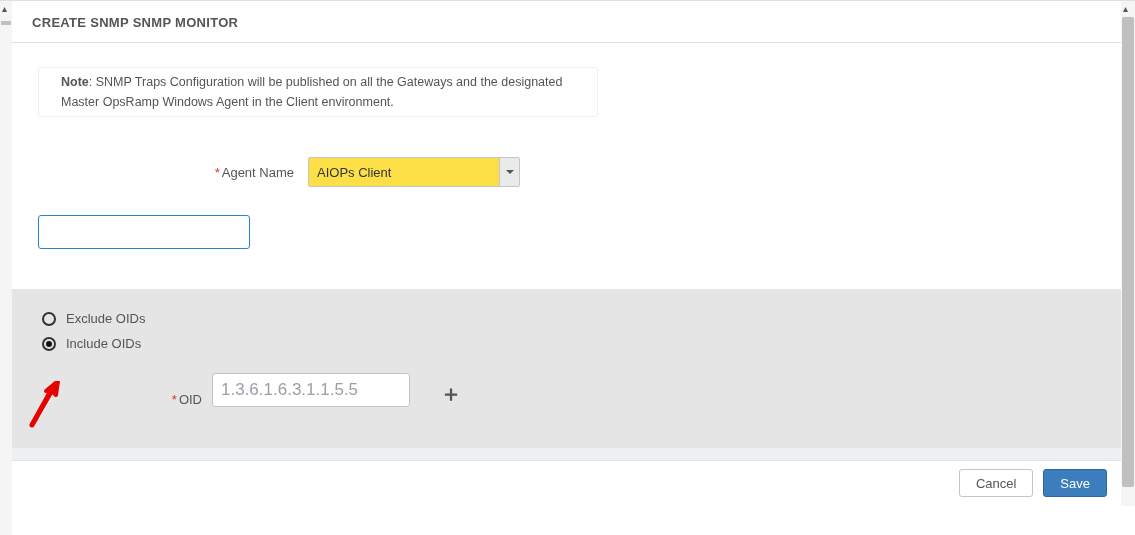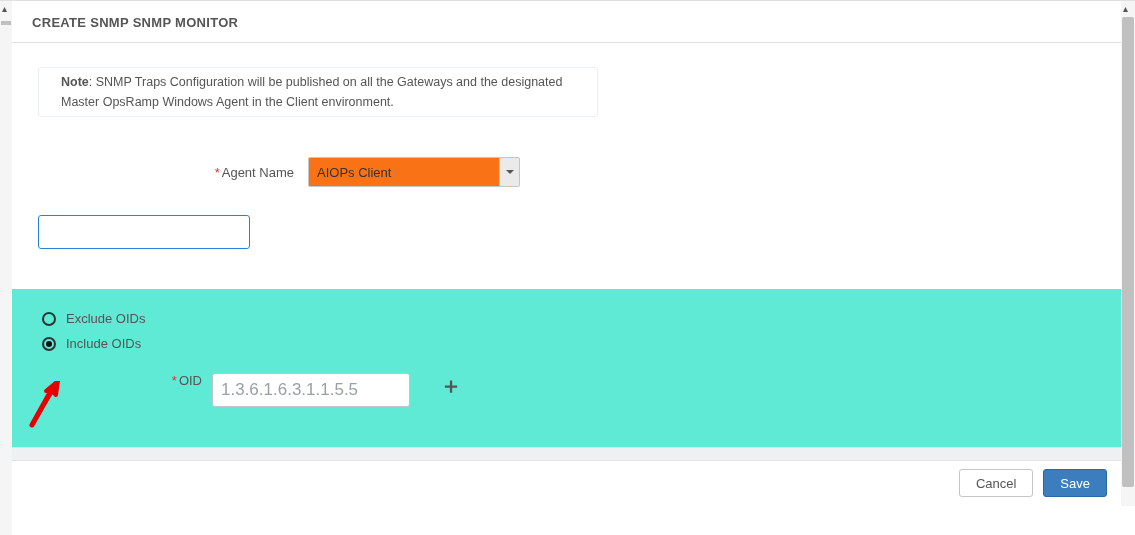--- a/index.html
+++ b/index.html
@@ -94,21 +94,21 @@
   .req { color: #d33; margin-right: 2px; }
   .select-wrap {
     position: relative;
     display: inline-block;
   }
   select.form-control {
     width: 212px;
     height: 30px;
     border: 1px solid #c5c5c5;
     border-radius: 2px;
-    background: #f97316;
+    background: #fde047;
     font-size: 13px;
     padding: 4px 26px 4px 8px;
     color: #333;
     appearance: none;
     -webkit-appearance: none;
   }
   .select-arrow {
     position: absolute;
     right: 1px; top: 1px;
     width: 20px; height: 28px;
@@ -146,21 +146,21 @@
     width: 14px; height: 14px;
     border-radius: 50%;
     background: #999;
     color: #fff;
     font-size: 10px;
     font-weight: bold;
     margin-left: 2px;
   }
   .oid-panel {
     padding: 22px 30px 40px 30px;
-    background: #5eead4;
+    background: #e5e5e5;
   }
   .radio-row {
     display: flex;
     align-items: center;
     font-size: 13px;
     color: #555;
     margin-bottom: 10px;
     cursor: pointer;
   }
   .radio {
@@ -172,21 +172,21 @@
     align-items: center;
     justify-content: center;
   }
   .radio.checked .dot {
     width: 6px; height: 6px;
     background: #111;
     border-radius: 50%;
   }
   .oid-form-row {
     display: flex;
-    align-items: flex-start;
+    align-items: flex-end;
     margin-top: 22px;
   }
   .oid-label {
     width: 170px;
     text-align: right;
     padding-right: 10px;
     color: #555;
     font-size: 13px;
   }
   input.oid-input {

